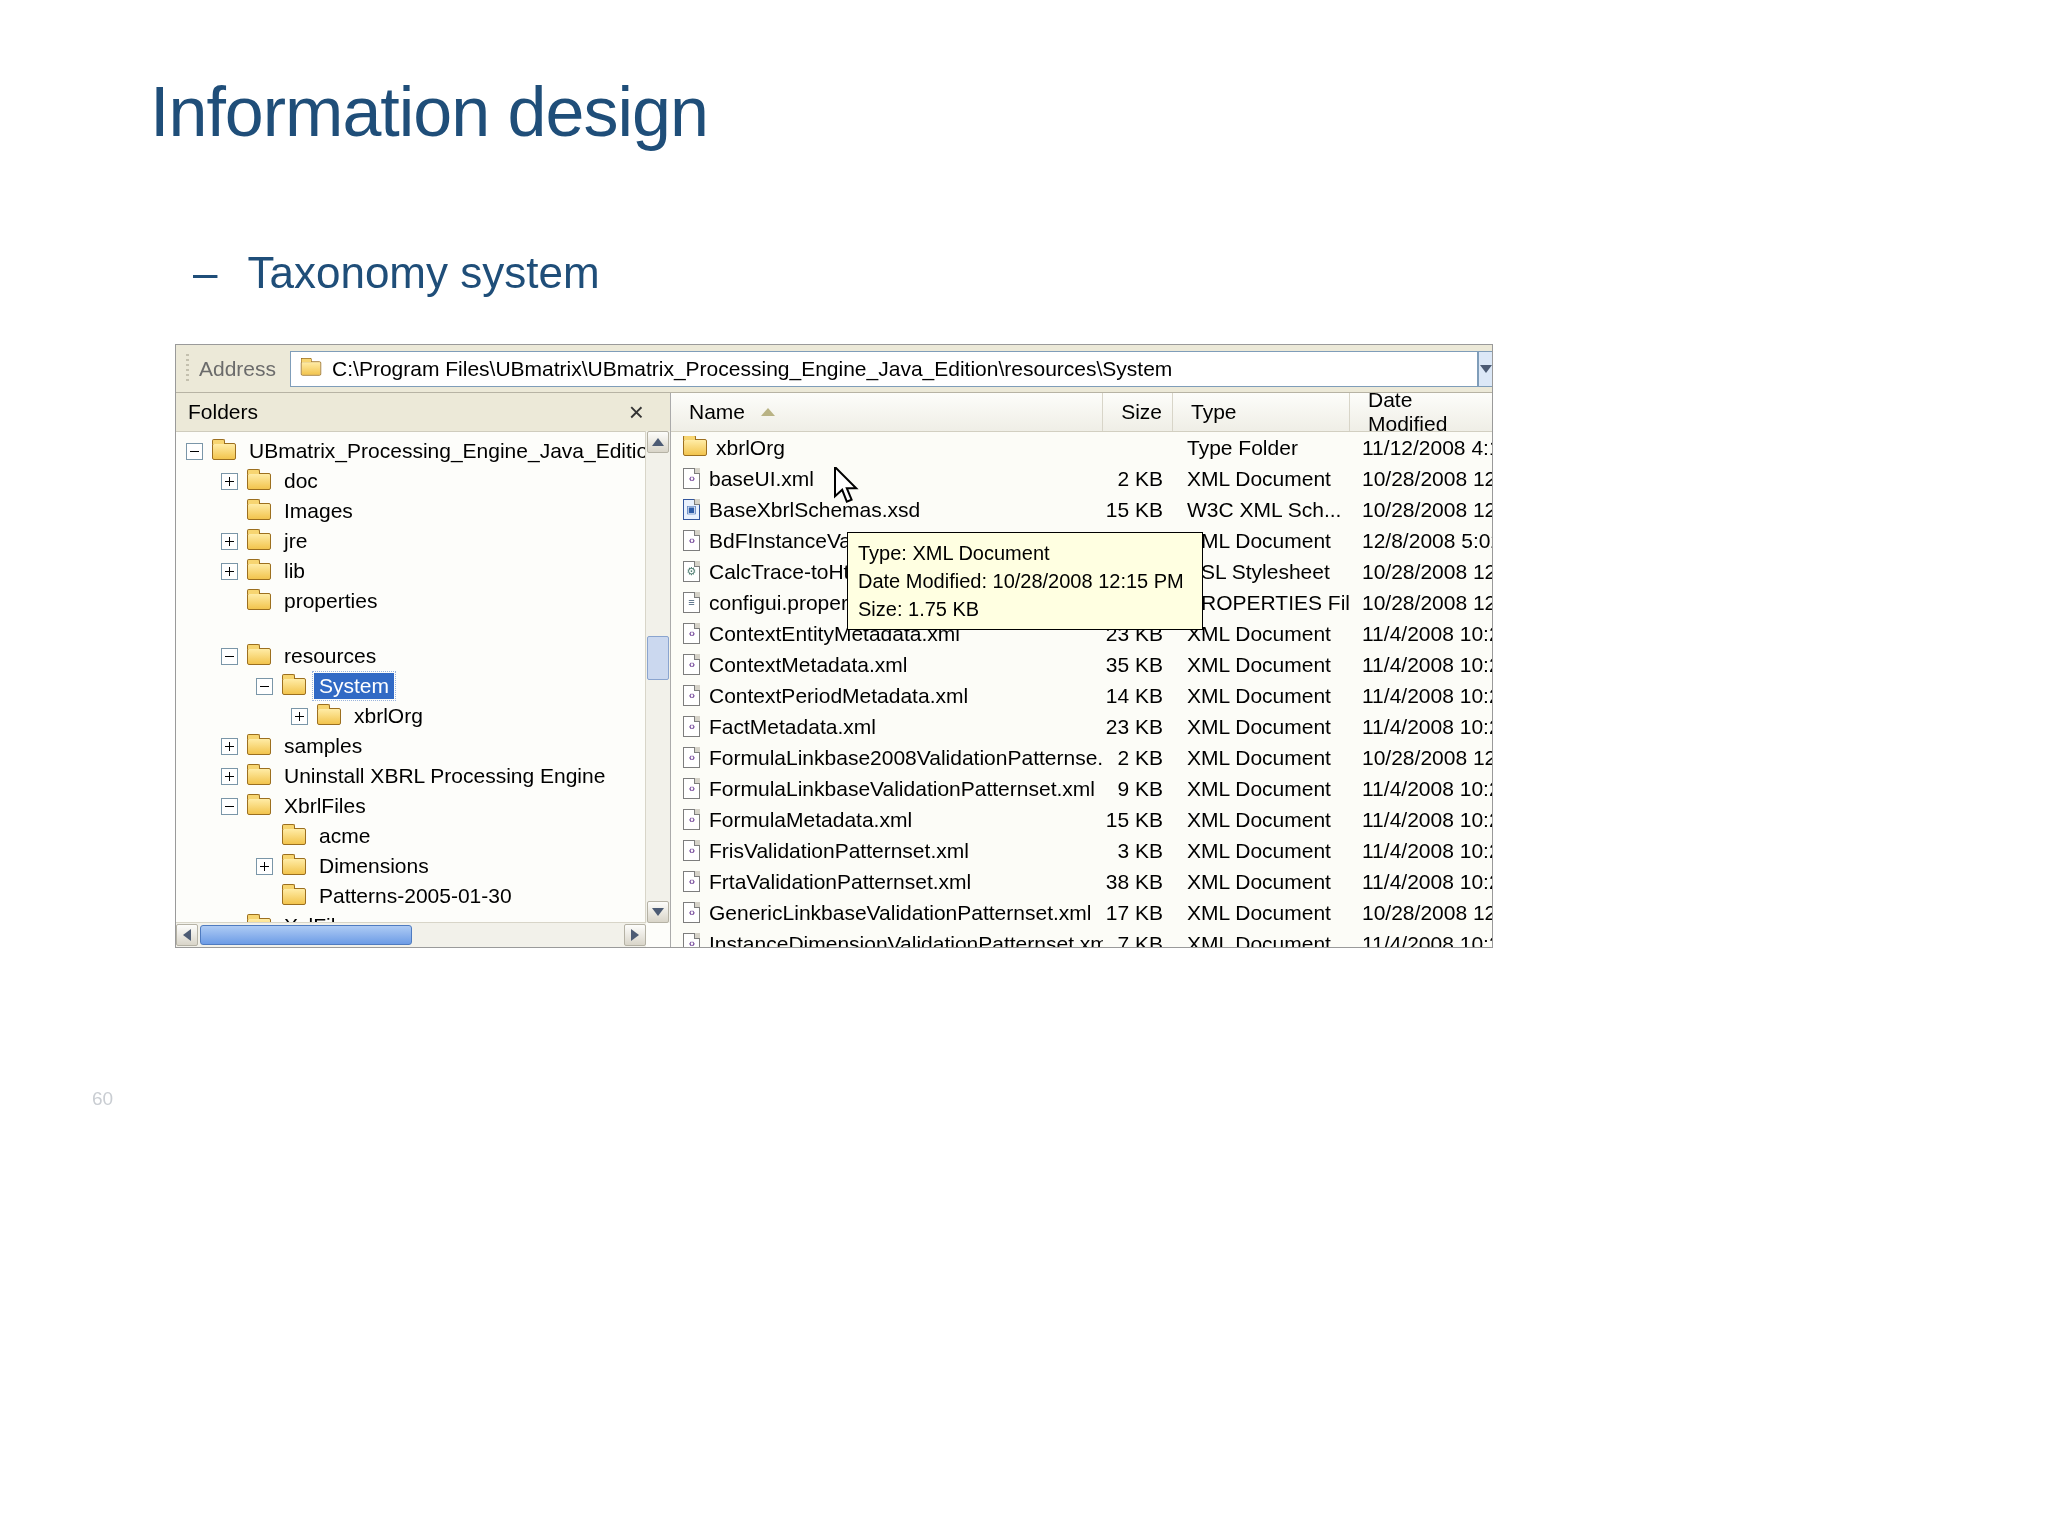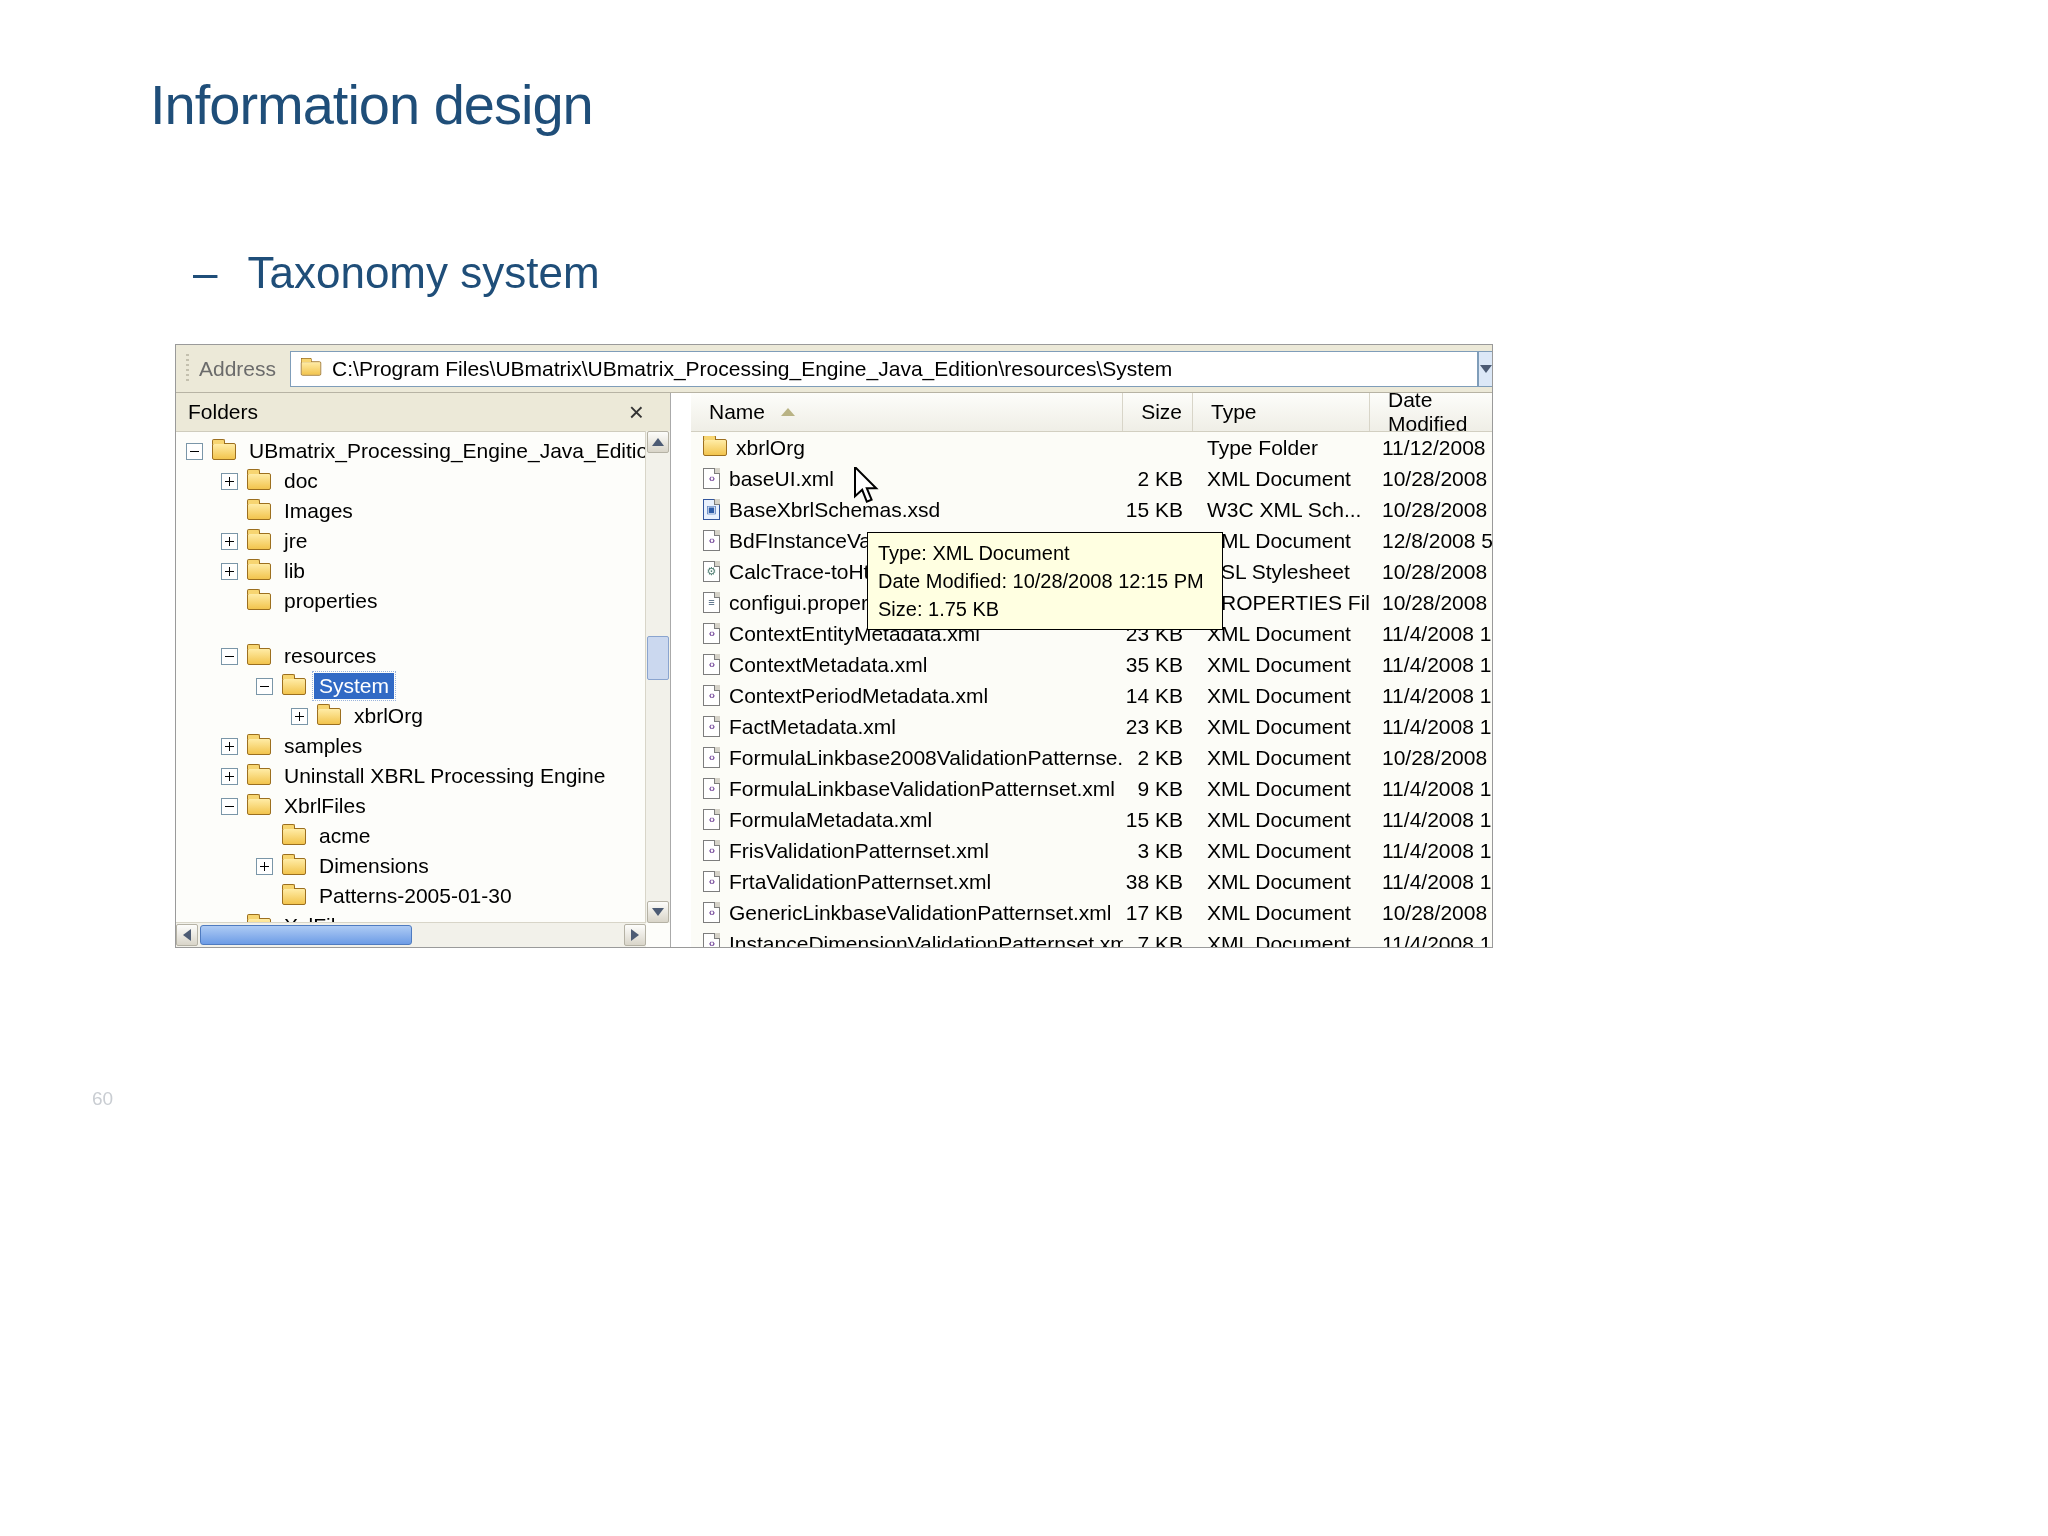--- a/index.html
+++ b/index.html
@@ -1,20 +1,20 @@
 <!DOCTYPE html>
 <html style="--title: #1f4e79; --selection: #316ac5; --selection-text: #ffffff; --tooltip-bg: #ffffe1; --chrome: #ece9d8; --page-number: #c9cdd2;"><head>
 <meta charset="utf-8">
 <style>
   html,body{margin:0;padding:0;background:#fff;}
   .slide{position:relative;width:2048px;height:1536px;background:#ffffff;overflow:hidden;
          font-family:"Liberation Sans",sans-serif;color:#000;}
 
   
-  .title{position:absolute;left:150px;top:72px;font-size:56px;font-weight:500;
+  .title{position:absolute;left:150px;top:72px;font-size:70px;font-weight:500;
          color:var(--title,#1f4e79);letter-spacing:-1px;margin:0;}
   .bullet-line{position:absolute;left:193px;top:248px;display:flex;gap:30px;
                font-size:44px;color:var(--title,#1f4e79);}
   .page-num{position:absolute;left:92px;top:1088px;font-size:19px;color:var(--page-number,#c9cdd2);}
 
   
   .explorer{position:absolute;left:175px;top:344px;width:1316px;height:602px;
             border:1px solid #9a9a9a;background:#fff;font-size:21px;display:flex;flex-direction:column;}
 
   
@@ -23,21 +23,21 @@
   .grip{width:3px;height:30px;margin:0 10px 0 2px;flex:none;
         background:repeating-linear-gradient(to bottom,#c4c0ae 0 2px,transparent 2px 5px);}
   .addr-label{color:#6b6b6b;margin-right:14px;flex:none;}
   .addr-input{flex:1;height:34px;background:#fff;border:1px solid #7f9db9;display:flex;
               align-items:center;padding:0 8px;overflow:hidden;white-space:nowrap;}
   .addr-input .folder-icon{transform:scale(.85);margin-right:9px;}
   .addr-dd{width:13px;height:34px;flex:none;background:#dce8f7;border:1px solid #7f9db9;border-right:none;
            display:flex;align-items:center;justify-content:center;}
 
   
-  .main{flex:1;display:flex;min-height:0;background:#fff;gap:20px;}
+  .main{flex:1;display:flex;min-height:0;background:#fff;}
 
   
   .folders-panel{width:494px;flex:none;border-right:1px solid #aaa;position:relative;
                  background:#fdfdfa;overflow:hidden;}
   .folders-header{height:38px;background:var(--chrome,#ece9d8);display:flex;align-items:center;
                   padding:0 26px 0 12px;border-bottom:1px solid #cfccbd;}
   .close-x{margin-left:auto;font-size:26px;line-height:1;color:#333;cursor:default;}
   .tree{position:absolute;left:0;top:38px;right:24px;bottom:24px;overflow:hidden;padding-top:5px;}
   .tree-row{height:30px;display:flex;align-items:center;white-space:nowrap;}
   .expander{width:17px;height:17px;box-sizing:border-box;border:1px solid #7a96a8;background:#fff;

